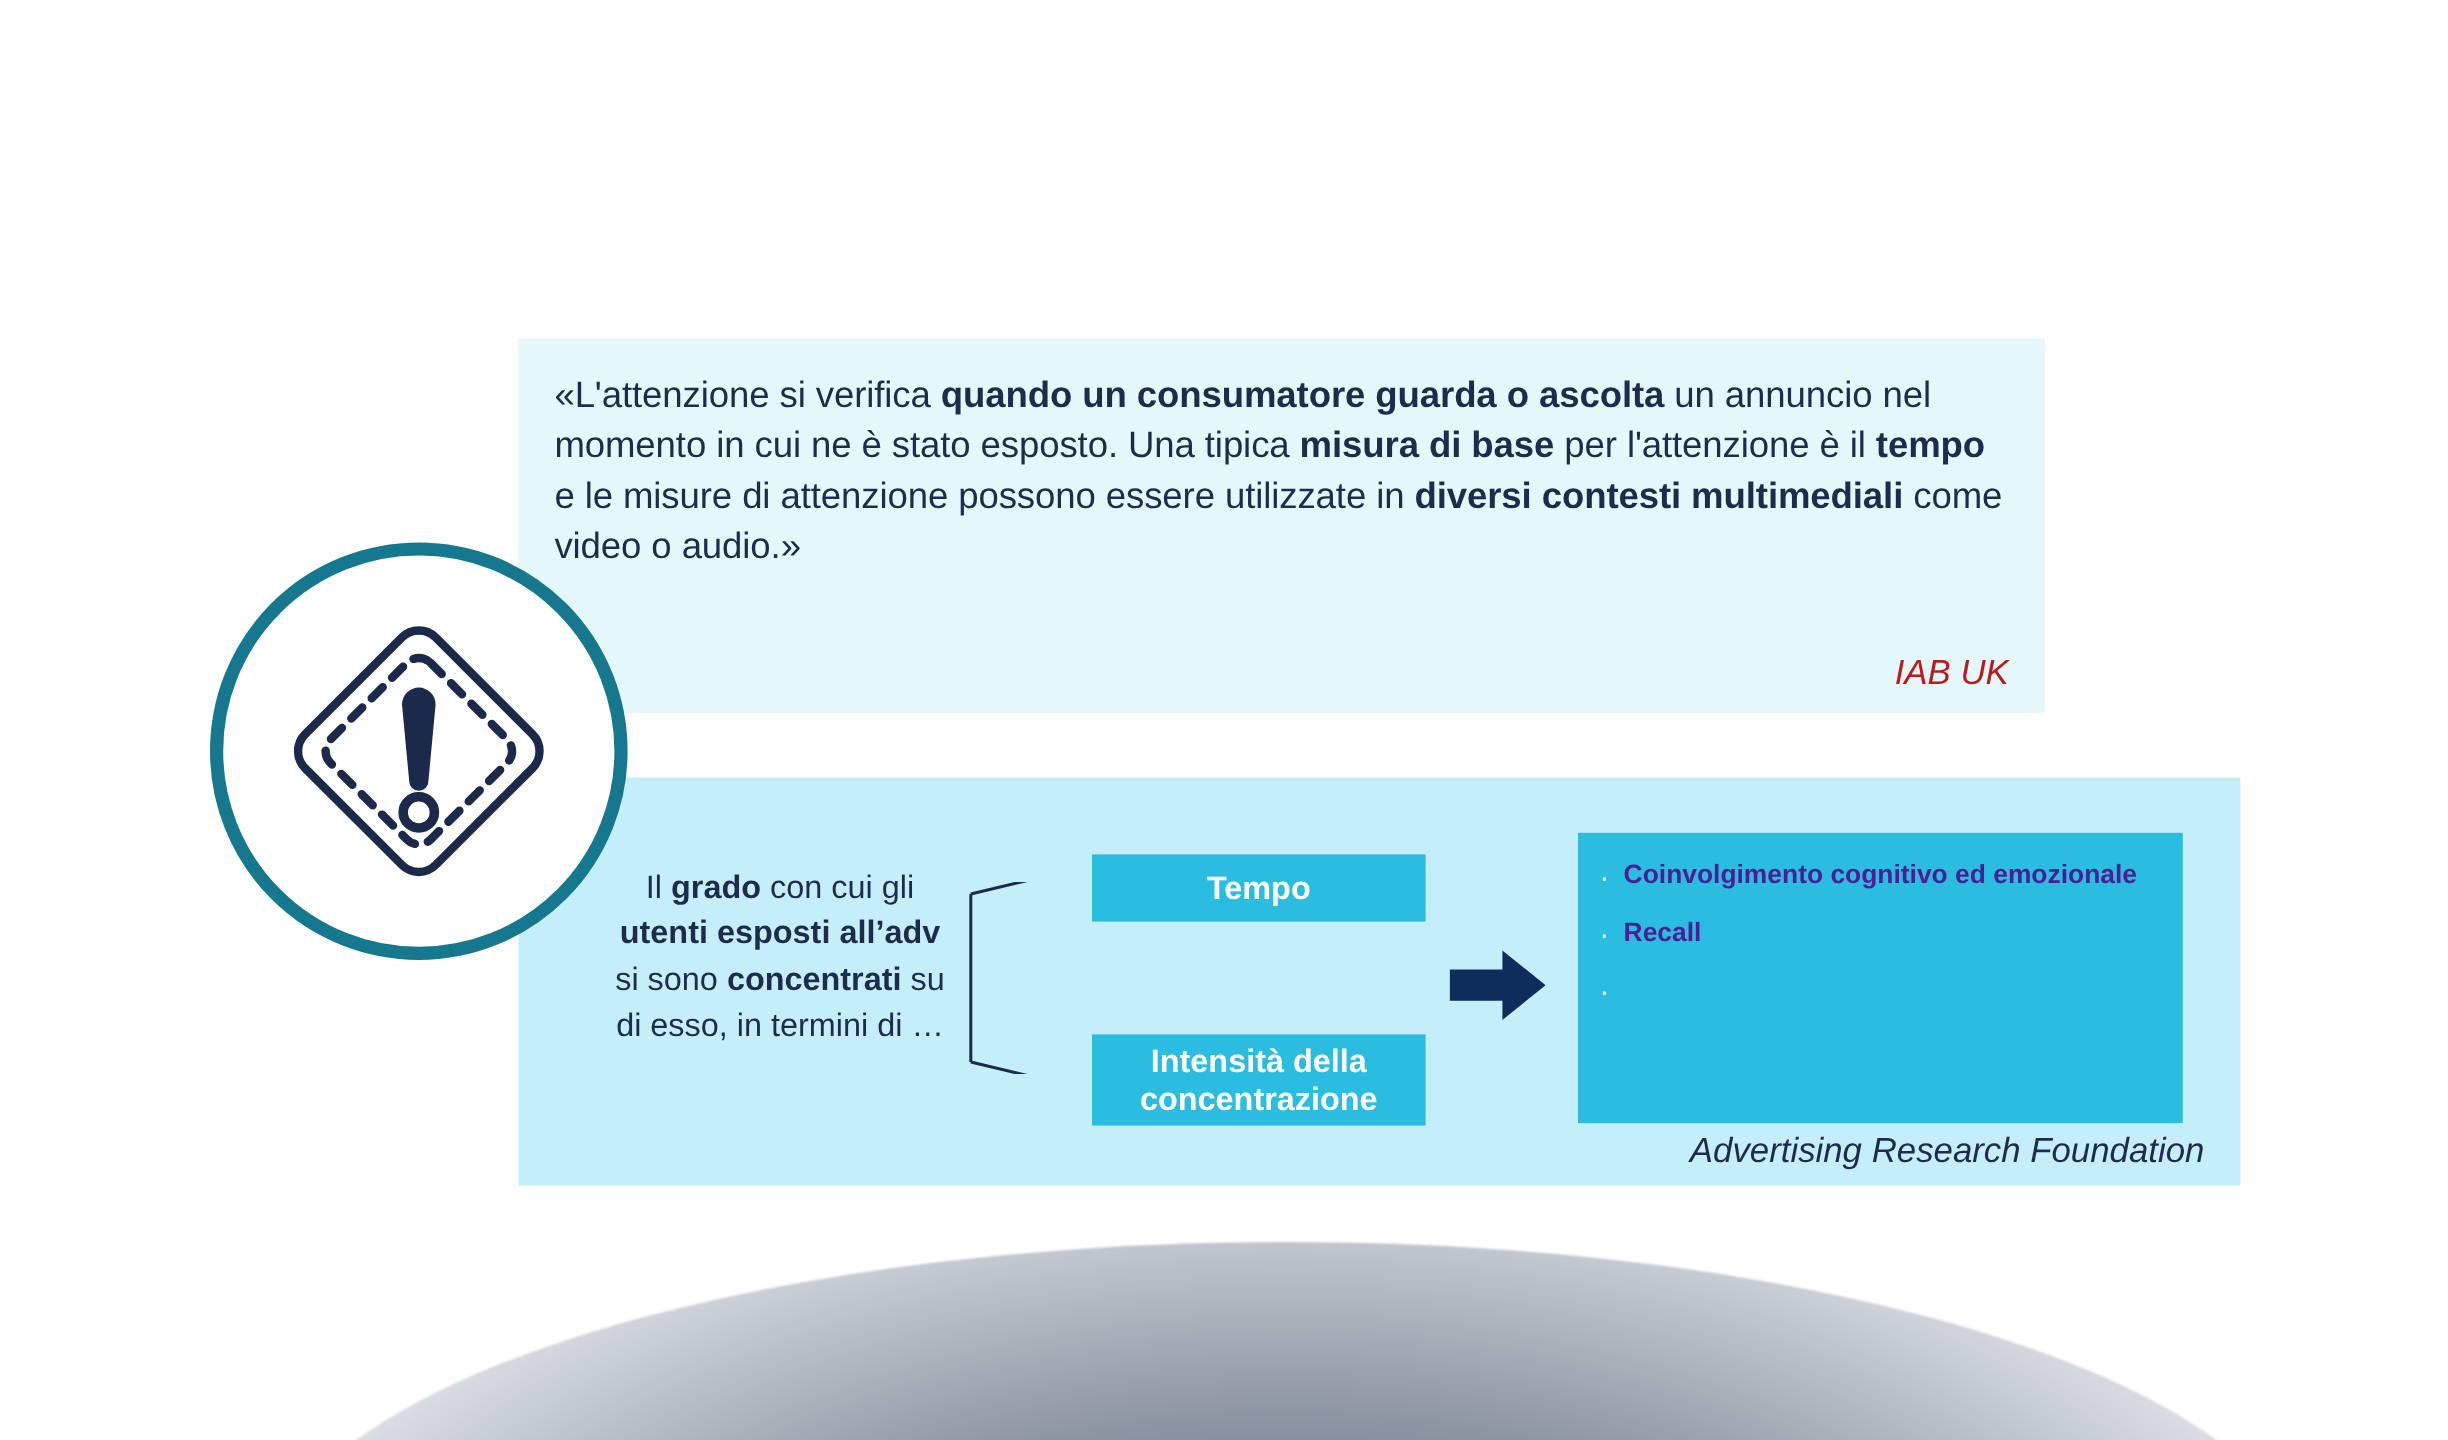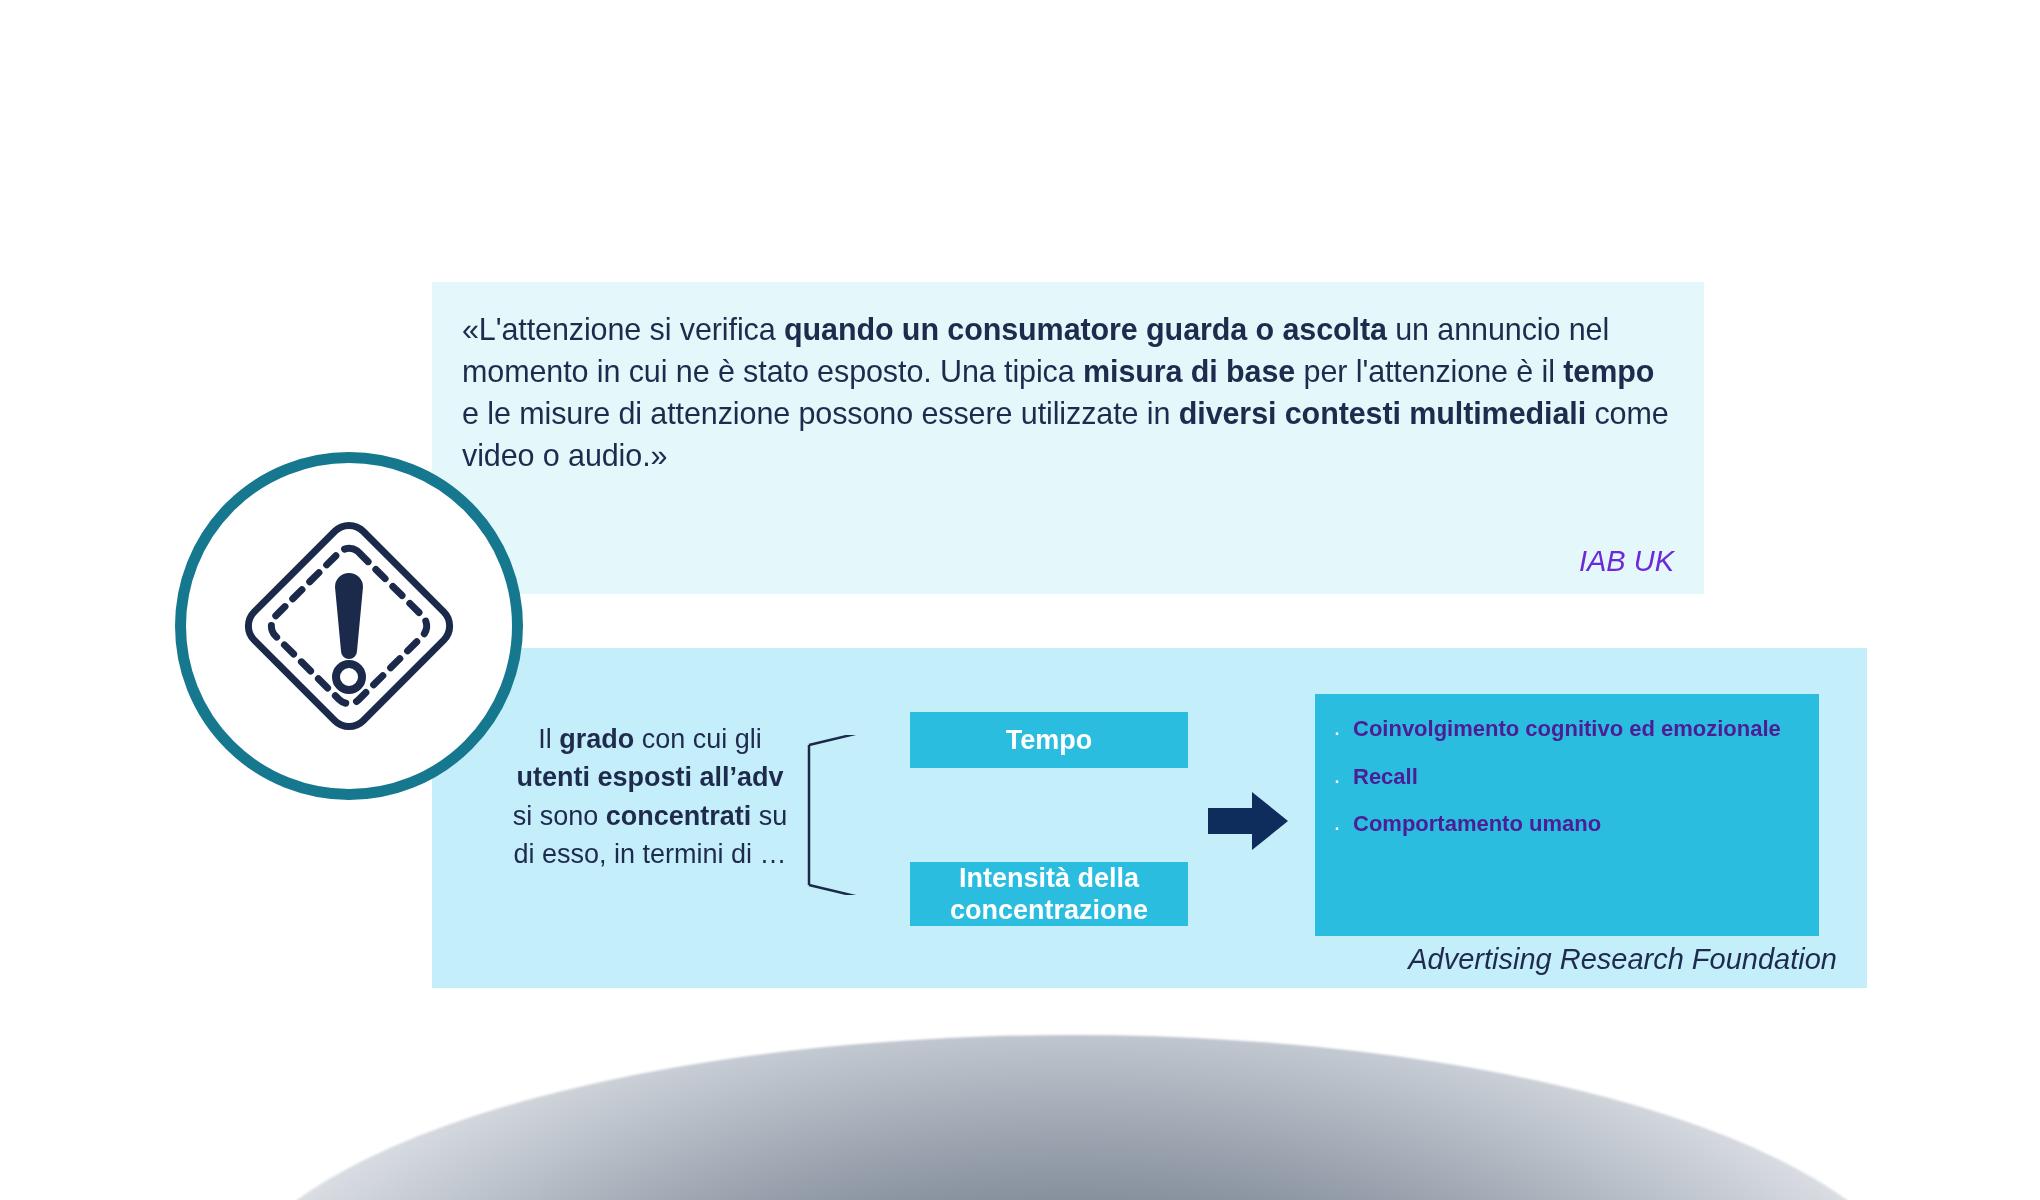--- a/index.html
+++ b/index.html
@@ -45,21 +45,21 @@
     color: #1e2b4d;
     letter-spacing: -0.1px;
   }
   #quote-text b { font-weight: bold; }
   #quote-source {
     position: absolute;
     right: 30px;
     bottom: 16px;
     font-style: italic;
     font-size: 29px;
-    color: #6d28d9;
+    color: #b91c1c;
   }
 
   
   #panel {
     position: absolute;
     left: 432px;
     top: 648px;
     width: 1435px;
     height: 340px;
     background: #c5eefb;
@@ -121,21 +121,21 @@
   #box-tempo {
     left: 910px;
     top: 712px;
     width: 278px;
     height: 56px;
   }
   #box-intensita {
     left: 910px;
     top: 862px;
     width: 278px;
-    height: 64px;
+    height: 76px;
     padding: 0 8px;
   }
 
   
   #big-arrow {
     position: absolute;
     left: 1208px;
     top: 790px;
     width: 80px;
     height: 62px;
@@ -237,15 +237,14 @@
   <div class="result-item">
     <span class="bullet">·</span>
     <span class="result-label">Coinvolgimento cognitivo ed emozionale</span>
   </div>
   <div class="result-item">
     <span class="bullet">·</span>
     <span class="result-label">Recall</span>
   </div>
   <div class="result-item">
     <span class="bullet">·</span>
-    <span class="result-label">Comportamento umano</span>
   </div>
 </div>
 
 </body></html>

